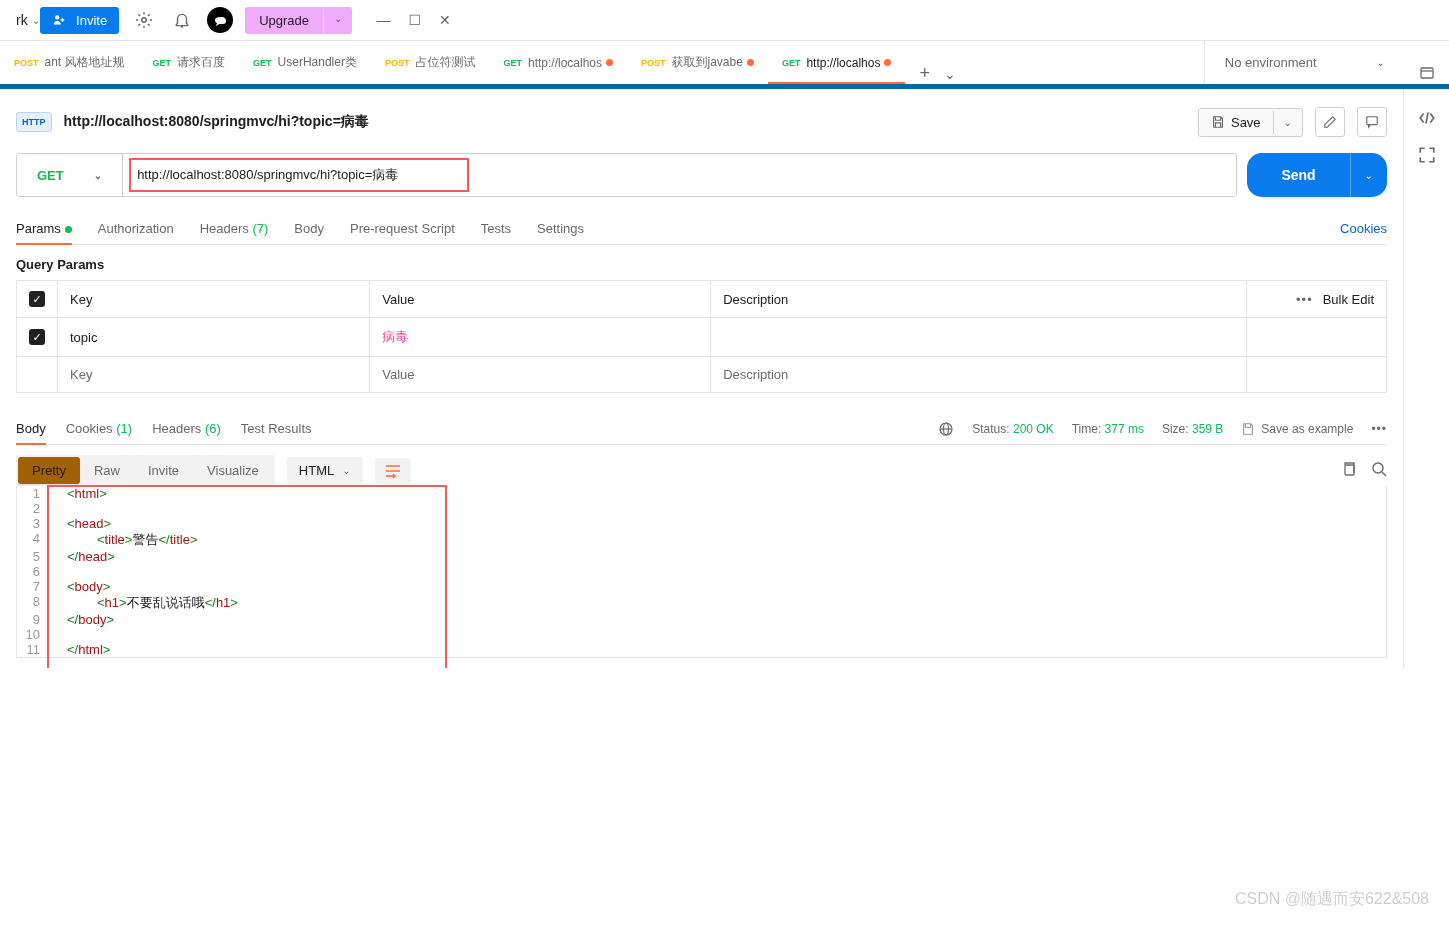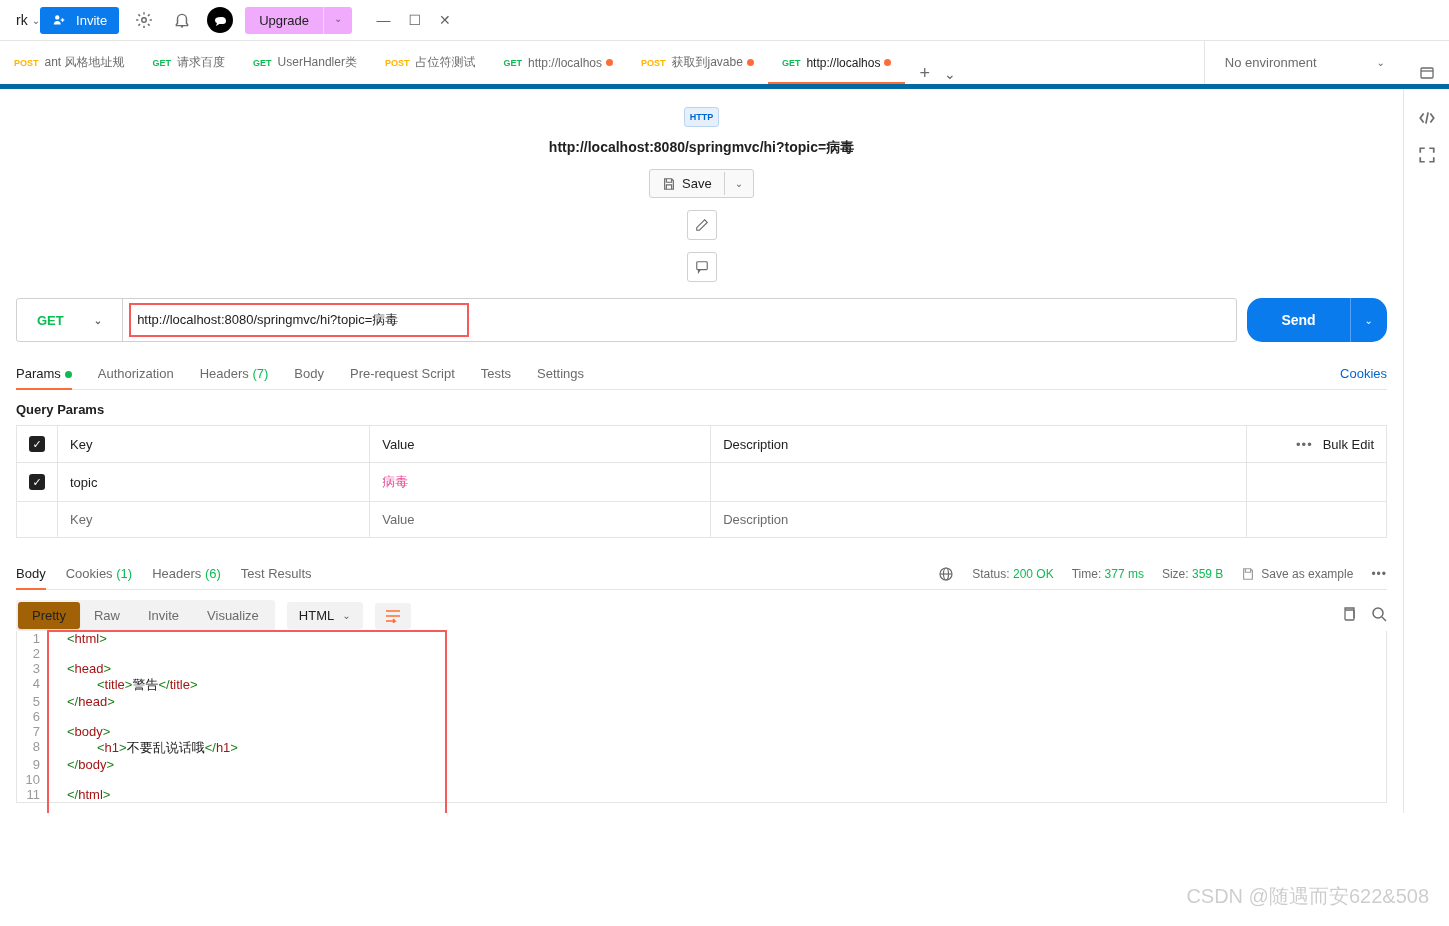--- a/index.html
+++ b/index.html
@@ -25,21 +25,21 @@
 .meth { font-size: 9px; font-weight: 700; margin-right: 6px; }
 .meth.post { color: #ffb400; }
 .meth.get { color: #0cbb52; }
 .dot { width: 7px; height: 7px; border-radius: 50%; background: #ff6c37; margin-left: 4px; }
 .tab-actions { display: flex; align-items: center; gap: 14px; padding: 0 14px; color: #6b6b6b; }
 .env-select { margin-left: auto; display: flex; align-items: center; padding: 0 20px; gap: 60px; color: #6b6b6b; border-left: 1px solid #e5e5e5; height: 100%; }
 .env-icon { padding: 0 14px; }
 .main { display: flex; }
 .content { flex: 1; padding: 10px 16px; }
 .sidebar-r { width: 46px; border-left: 1px solid #e5e5e5; display: flex; flex-direction: column; align-items: center; padding-top: 20px; gap: 16px; color: #6b6b6b; }
-.req-header { display: flex; align-items: center; gap: 12px; padding: 8px 0 16px; flex-direction: column; }
+.req-header { display: flex; align-items: center; gap: 12px; padding: 8px 0 16px; }
 .http-badge { background: #e6f0fa; color: #0265d2; font-size: 9px; font-weight: 700; padding: 4px 5px; border-radius: 3px; border: 1px solid #b8d4f0; }
 .req-title { font-size: 14px; font-weight: 600; flex: 1; }
 .save-grp { display: flex; align-items: center; border: 1px solid #d0d0d0; border-radius: 3px; background: #f9f9f9; }
 .save-btn { display: flex; align-items: center; gap: 6px; padding: 6px 12px; font-size: 13px; cursor: pointer; }
 .save-chev { padding: 6px 10px; border-left: 1px solid #d0d0d0; font-size: 10px; color: #666; }
 .url-row { display: flex; gap: 10px; margin-bottom: 16px; }
 .method-url { display: flex; flex: 1; border: 1px solid #d0d0d0; border-radius: 3px; height: 44px; }
 .method-sel { display: flex; align-items: center; padding: 0 20px; gap: 30px; border-right: 1px solid #d0d0d0; color: #0cbb52; font-weight: 600; font-size: 13px; cursor: pointer; }
 .url-input { flex: 1; display: flex; align-items: center; padding: 0 14px; position: relative; font-size: 13px; }
 .url-hl { position: absolute; border: 2px solid #f55b5b; left: 6px; top: 4px; height: 34px; width: 340px; pointer-events: none; }
@@ -75,21 +75,21 @@
 .view-right { margin-left: auto; display: flex; gap: 14px; color: #6b6b6b; }
 .code-area { border: 1px solid #e5e5e5; border-top: none; position: relative; font-family: 'Consolas', monospace; font-size: 13px; }
 .code-hl { position: absolute; border: 2px solid #f55b5b; left: 30px; top: -1px; width: 400px; height: 252px; pointer-events: none; z-index: 2; }
 .code-line { display: flex; }
 .gutter { width: 32px; text-align: right; padding-right: 8px; color: #9a9a9a; border-right: 1px solid #e5e5e5; user-select: none; background: #fff; }
 .code-text { padding-left: 18px; white-space: pre; }
 .tag { color: #1a7f1a; }
 .tag-name { color: #a31515; }
 .indent { padding-left: 48px; }
 .placeholder { color: #9a9a9a; }
-.watermark { position: fixed; bottom: 16px; right: 20px; color: rgba(0,0,0,0.2); font-size: 20px; }
+.watermark { position: fixed; bottom: 16px; right: 20px; color: rgba(0,0,0,0.2); font-size: 16px; }
 </style>
 </head>
 <body>
 
 <div class="topbar">
   <div class="workspace">
     <span>rk</span>
       <span class="chev">⌄</span>
   </div>
   <div class="top-actions">

